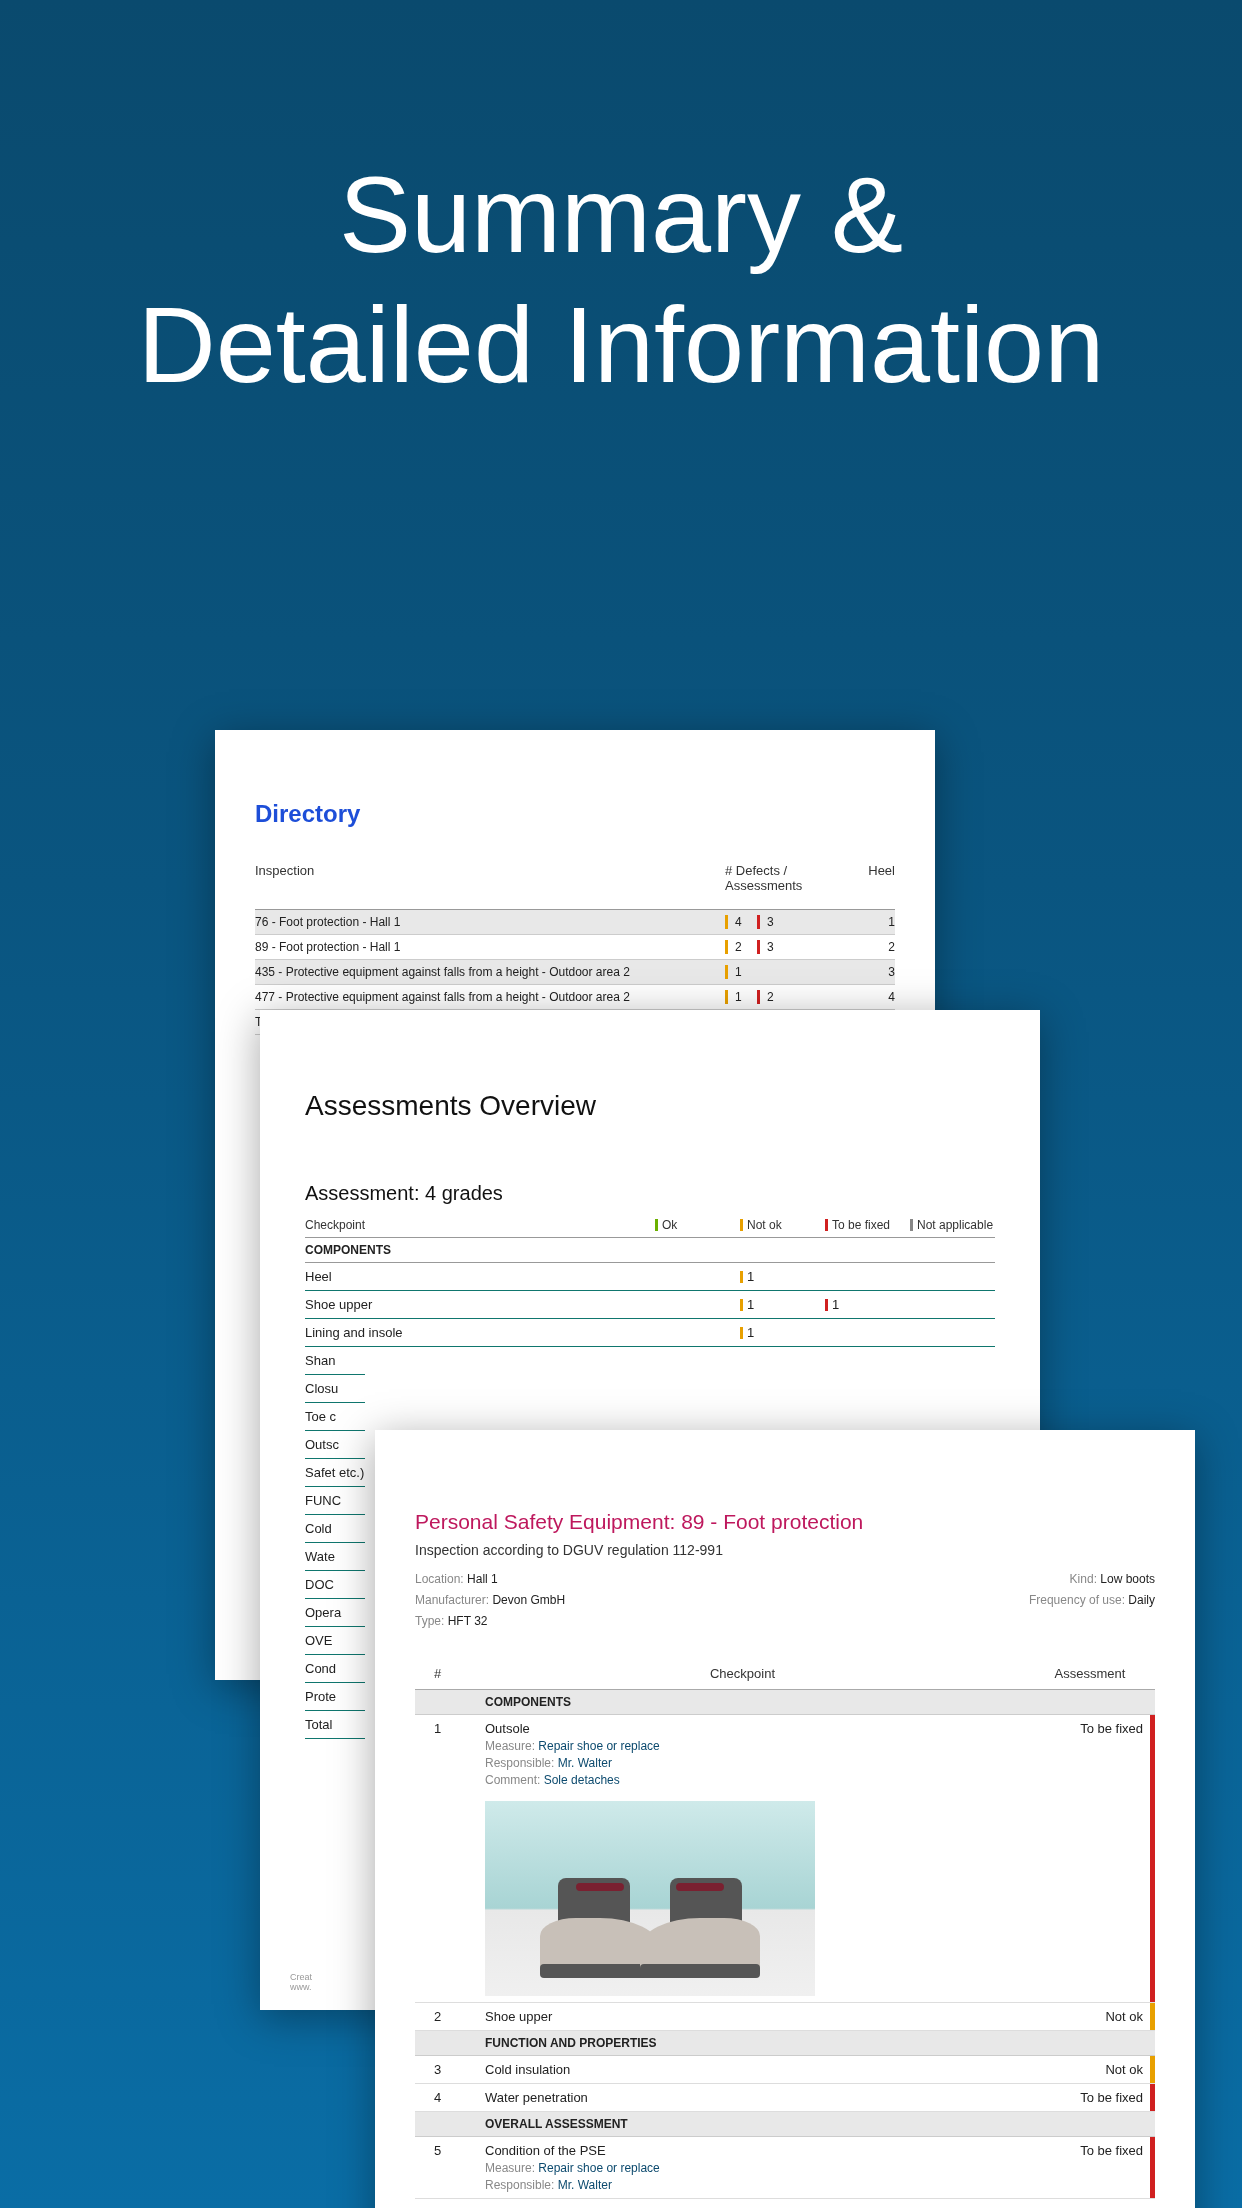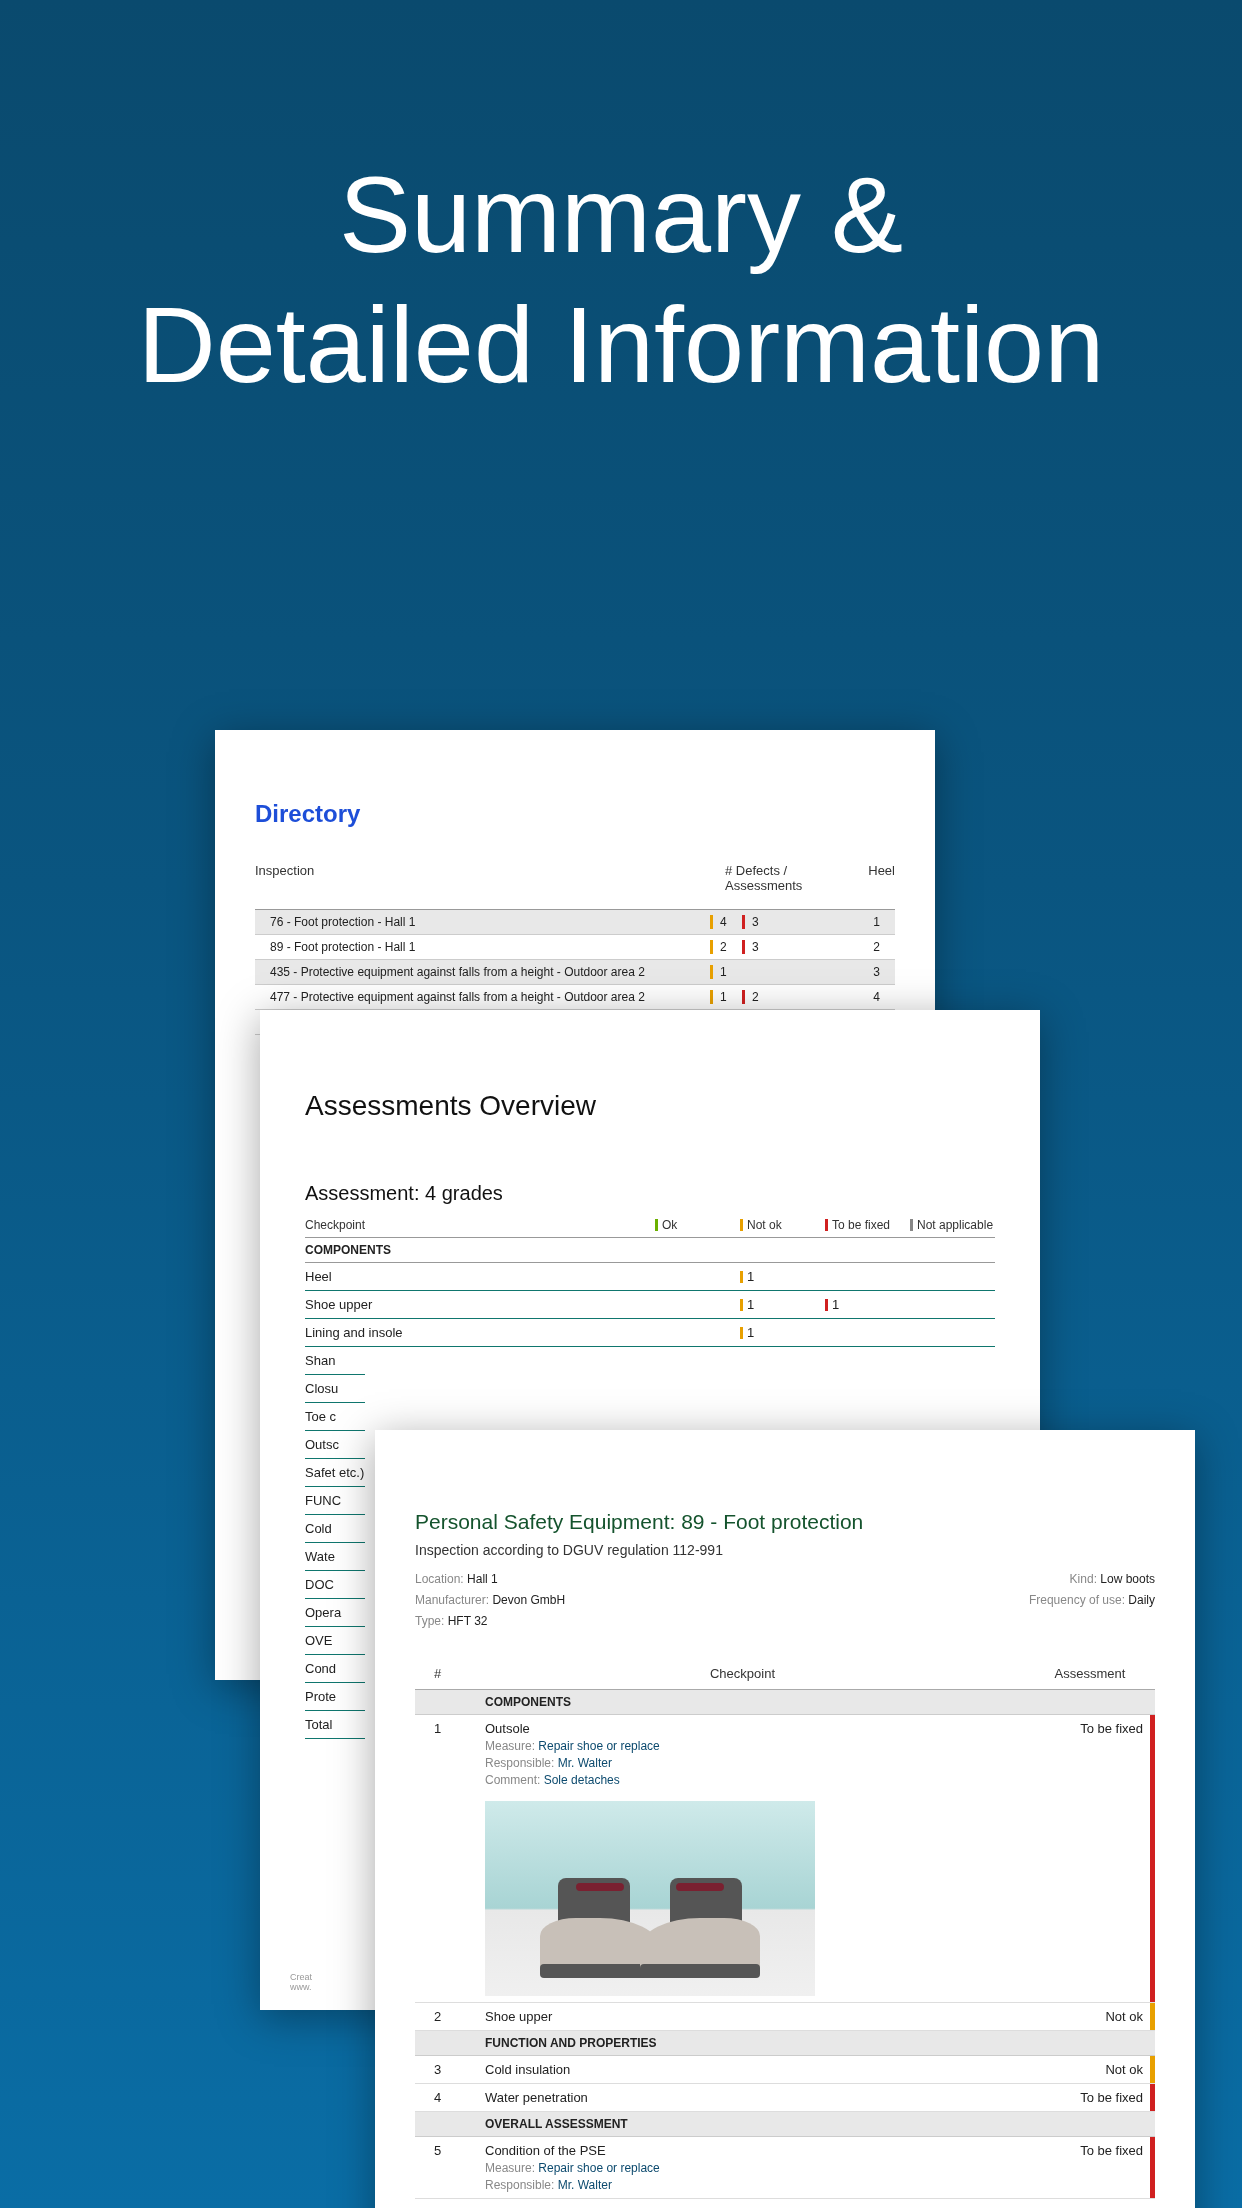--- a/index.html
+++ b/index.html
@@ -37,21 +37,21 @@
   top: 730px;
   width: 720px;
   height: 950px;
   padding: 70px 40px 40px 40px;
 }
 .p1-title { font-size: 24px; font-weight: 600; color: #1d4ed8; margin-bottom: 35px; }
 .p1-header { display: flex; font-size: 13px; color: #333; border-bottom: 1px solid #999; padding-bottom: 16px; }
 .p1-h-inspection { flex: 1; }
 .p1-h-defects { width: 120px; text-align: left; }
 .p1-h-page { width: 50px; text-align: right; }
-.p1-row { display: flex; align-items: center; font-size: 12px; color: #222; border-bottom: 1px solid #ccc; padding: 5px 15px; }
+.p1-row { display: flex; align-items: center; font-size: 12px; color: #222; border-bottom: 1px solid #ccc; padding: 5px 0; }
 .p1-row.shaded { background: #e8e8e8; }
 .p1-insp { flex: 1; padding-right: 10px; }
 .p1-defects { width: 120px; display: flex; align-items: center; gap: 4px; }
 .p1-page { width: 50px; text-align: right; }
 .tick-o { display: inline-block; width: 3px; height: 14px; background: #e8a000; margin-right: 3px; }
 .tick-r { display: inline-block; width: 3px; height: 14px; background: #d02020; margin-right: 3px; }
 .p1-num { display: inline-block; width: 18px; }
 
 .page2 {
   left: 260px;
@@ -75,21 +75,21 @@
 .p2-col { width: 85px; display: flex; align-items: center; gap: 4px; }
 .p2-footer { position: absolute; bottom: 18px; left: 30px; font-size: 9px; color: #999; }
 
 .page3 {
   left: 375px;
   top: 1430px;
   width: 820px;
   height: 1000px;
   padding: 80px 40px 40px 40px;
 }
-.p3-title { font-size: 21px; font-weight: 400; color: #14532d; margin-bottom: 8px; }
+.p3-title { font-size: 21px; font-weight: 400; color: #be185d; margin-bottom: 8px; }
 .p3-sub { font-size: 14px; color: #333; margin-bottom: 14px; }
 .p3-meta { display: flex; justify-content: space-between; font-size: 12px; color: #888; margin-bottom: 30px; }
 .p3-meta-left, .p3-meta-right { display: flex; flex-direction: column; gap: 7px; }
 .p3-meta-right { text-align: right; }
 .p3-meta .v { color: #222; }
 .p3-thead { display: flex; font-size: 13px; color: #333; border-bottom: 1px solid #aaa; padding: 8px 0; }
 .p3-th-num { width: 45px; text-align: center; }
 .p3-th-cp { flex: 1; text-align: center; }
 .p3-th-as { width: 130px; text-align: center; }
 .p3-section { background: #e8e8e8; font-size: 12px; font-weight: 700; color: #222; padding: 5px 0 5px 70px; border-bottom: 1px solid #ccc; }

